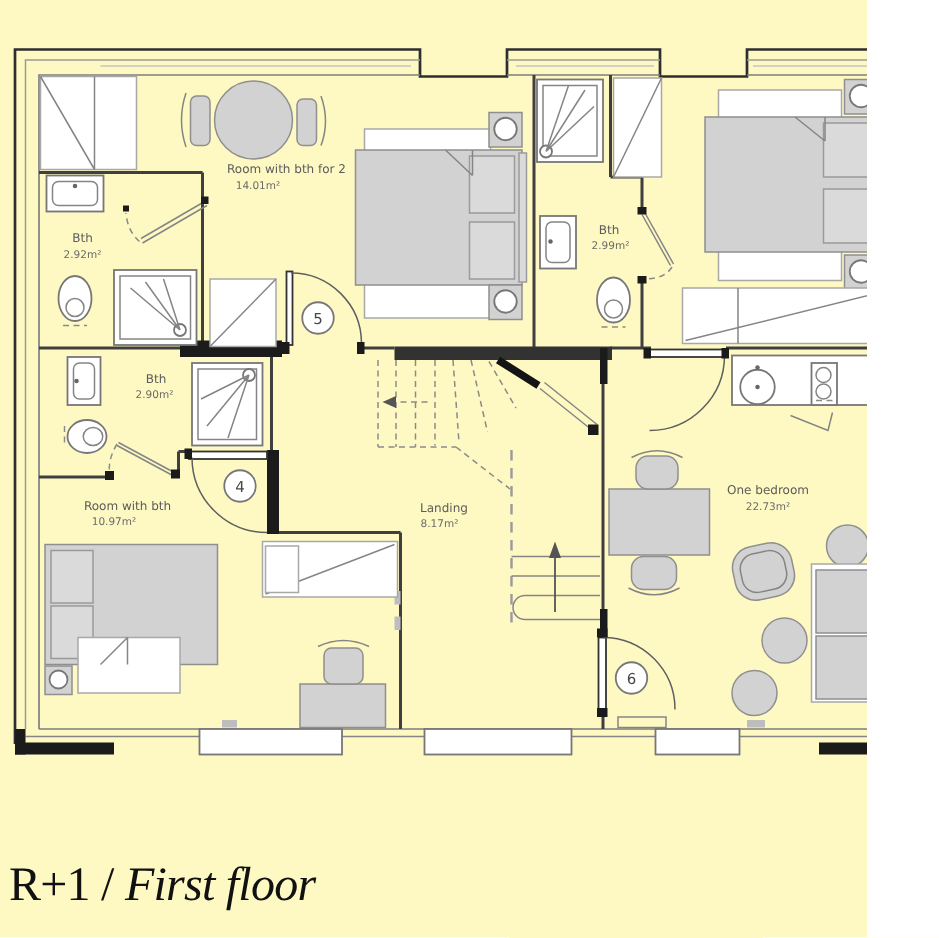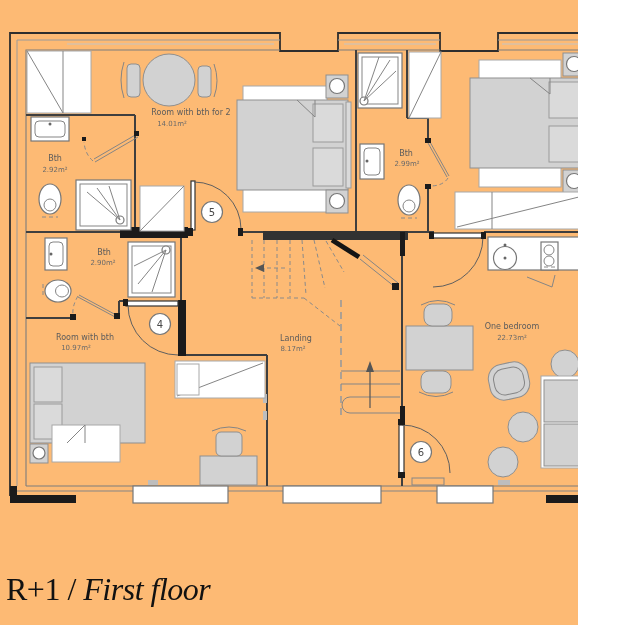--- a/index.html
+++ b/index.html
@@ -1,16 +1,16 @@
 <!DOCTYPE html>
 <html><head>
 <meta charset="utf-8">
 <style>
   html,body { margin:0; padding:0; background:#ffffff; }
-  .stage { position:relative; width:578px; height:625px; background:#fdba74; overflow:hidden;
+  .stage { position:relative; width:578px; height:625px; background:#fef9c3; overflow:hidden;
            font-family:"DejaVu Sans", sans-serif; }
   svg text { user-select:none; }
 
   .wall       { stroke:#3f3f3f; stroke-width:2; fill:none; stroke-linecap:butt; }
   .frame      { stroke:#2e2e2e; stroke-width:1.8; fill:none; }
   .frame2     { stroke:#9a9a9a; stroke-width:1; fill:none; }
   .face       { stroke:#7d7d7d; stroke-width:1.1; fill:none; }
   .glass      { stroke:#c4c4c4; stroke-width:1; fill:none; }
   .blk        { fill:#1b1b1b; stroke:none; }
   .band       { fill:#323232; stroke:none; }

